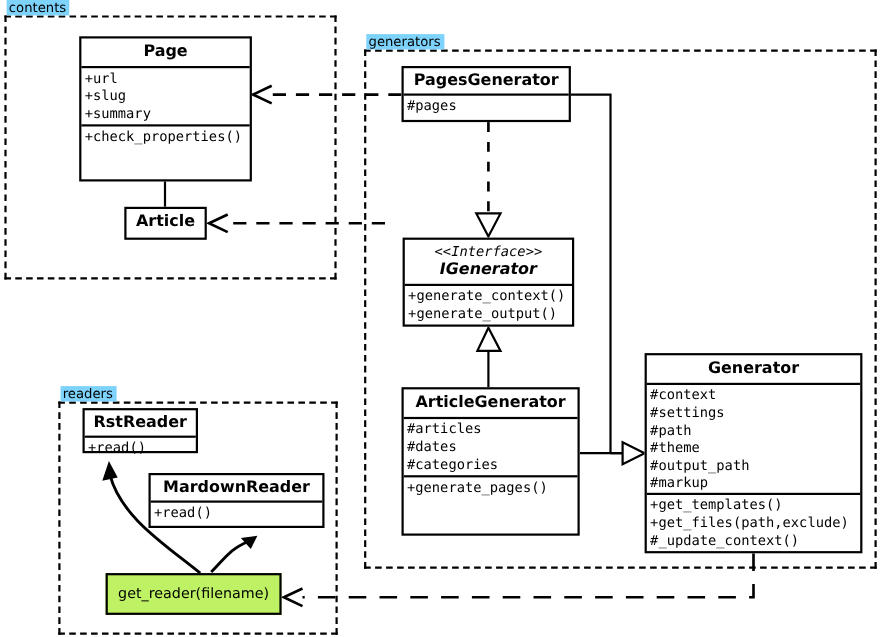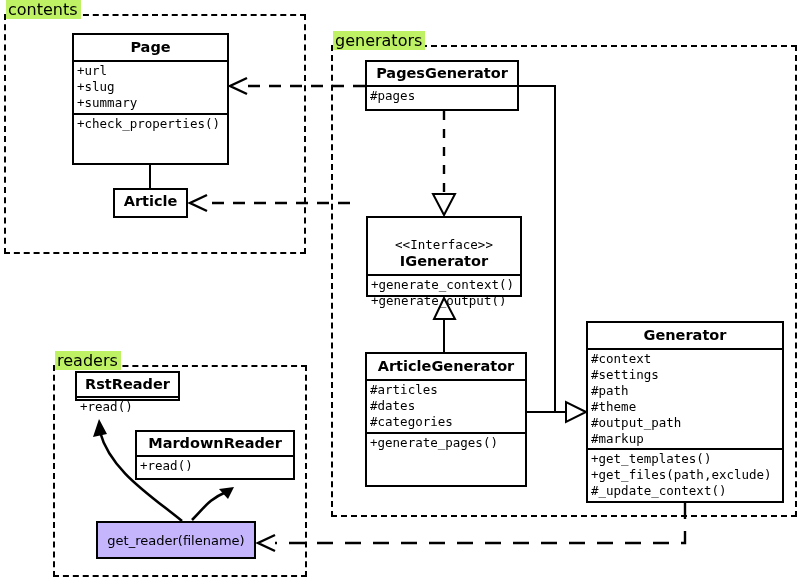--- a/index.html
+++ b/index.html
@@ -28,23 +28,23 @@
   .package {
     position: absolute;
     border: 2px dashed #000;
     border-style: dashed;
     box-sizing: border-box;
     background: transparent;
   }
   .pkg-label {
     position: absolute;
     font-family: "DejaVu Sans", sans-serif;
-    font-size: 16px;
+    font-size: 12px;
     color: #000;
-    background: #bef264;
+    background: #7dd3fc;
     padding: 0 3px 0 2px;
     white-space: nowrap;
   }
 
   
   .uml {
     position: absolute;
     box-sizing: border-box;
     border: 2px solid #000;
     background: #ffffff;
@@ -75,21 +75,21 @@
   }
   .uml .row {
     padding: 0 3px;
     line-height: 1.27;
     white-space: nowrap;
   }
   .plain {
     position: absolute;
     box-sizing: border-box;
     border: 2px solid #000;
-    background: #c4b5fd;
+    background: #bef264;
     font-family: "DejaVu Sans", sans-serif;
     font-size: 13px;
     color: #000;
     display: flex;
     align-items: center;
     justify-content: center;
     text-align: center;
   }
 </style>
 </head>
@@ -177,21 +177,21 @@
   </div>
 
   <div class="uml" style="left:365px; top:60px; width:154px; height:51px;">
     <div class="name" style="padding:3px 6px 4px 6px;">PagesGenerator</div>
     <div class="compartment">
       <div class="row">#pages</div>
     </div>
   </div>
 
   <div class="uml" style="left:366px; top:216px; width:156px; height:81px;">
-    <div class="name" style="padding:20px 6px 5px 6px;">
+    <div class="name" style="padding:4px 6px 5px 6px;font-style:italic;">
       <span class="stereo">&lt;&lt;Interface&gt;&gt;</span>
       <span>IGenerator</span>
     </div>
     <div class="compartment">
       <div class="row">+generate_context()</div>
       <div class="row">+generate_output()</div>
     </div>
   </div>
 
   <div class="uml" style="left:365px; top:352px; width:162px; height:135px;">
@@ -216,21 +216,21 @@
       <div class="row">#output_path</div>
       <div class="row">#markup</div>
     </div>
     <div class="compartment">
       <div class="row">+get_templates()</div>
       <div class="row">+get_files(path,exclude)</div>
       <div class="row">#_update_context()</div>
     </div>
   </div>
 
-  <div class="uml" style="left:75px; top:371px; width:105px; height:30px;">
+  <div class="uml" style="left:75px; top:371px; width:105px; height:41px;">
     <div class="name" style="padding:3px 6px 4px 6px;">RstReader</div>
     <div class="compartment">
       <div class="row">+read()</div>
     </div>
   </div>
 
   <div class="uml" style="left:135px; top:430px; width:160px; height:50px;">
     <div class="name" style="padding:3px 6px 4px 6px;">MardownReader</div>
     <div class="compartment">
       <div class="row">+read()</div>

